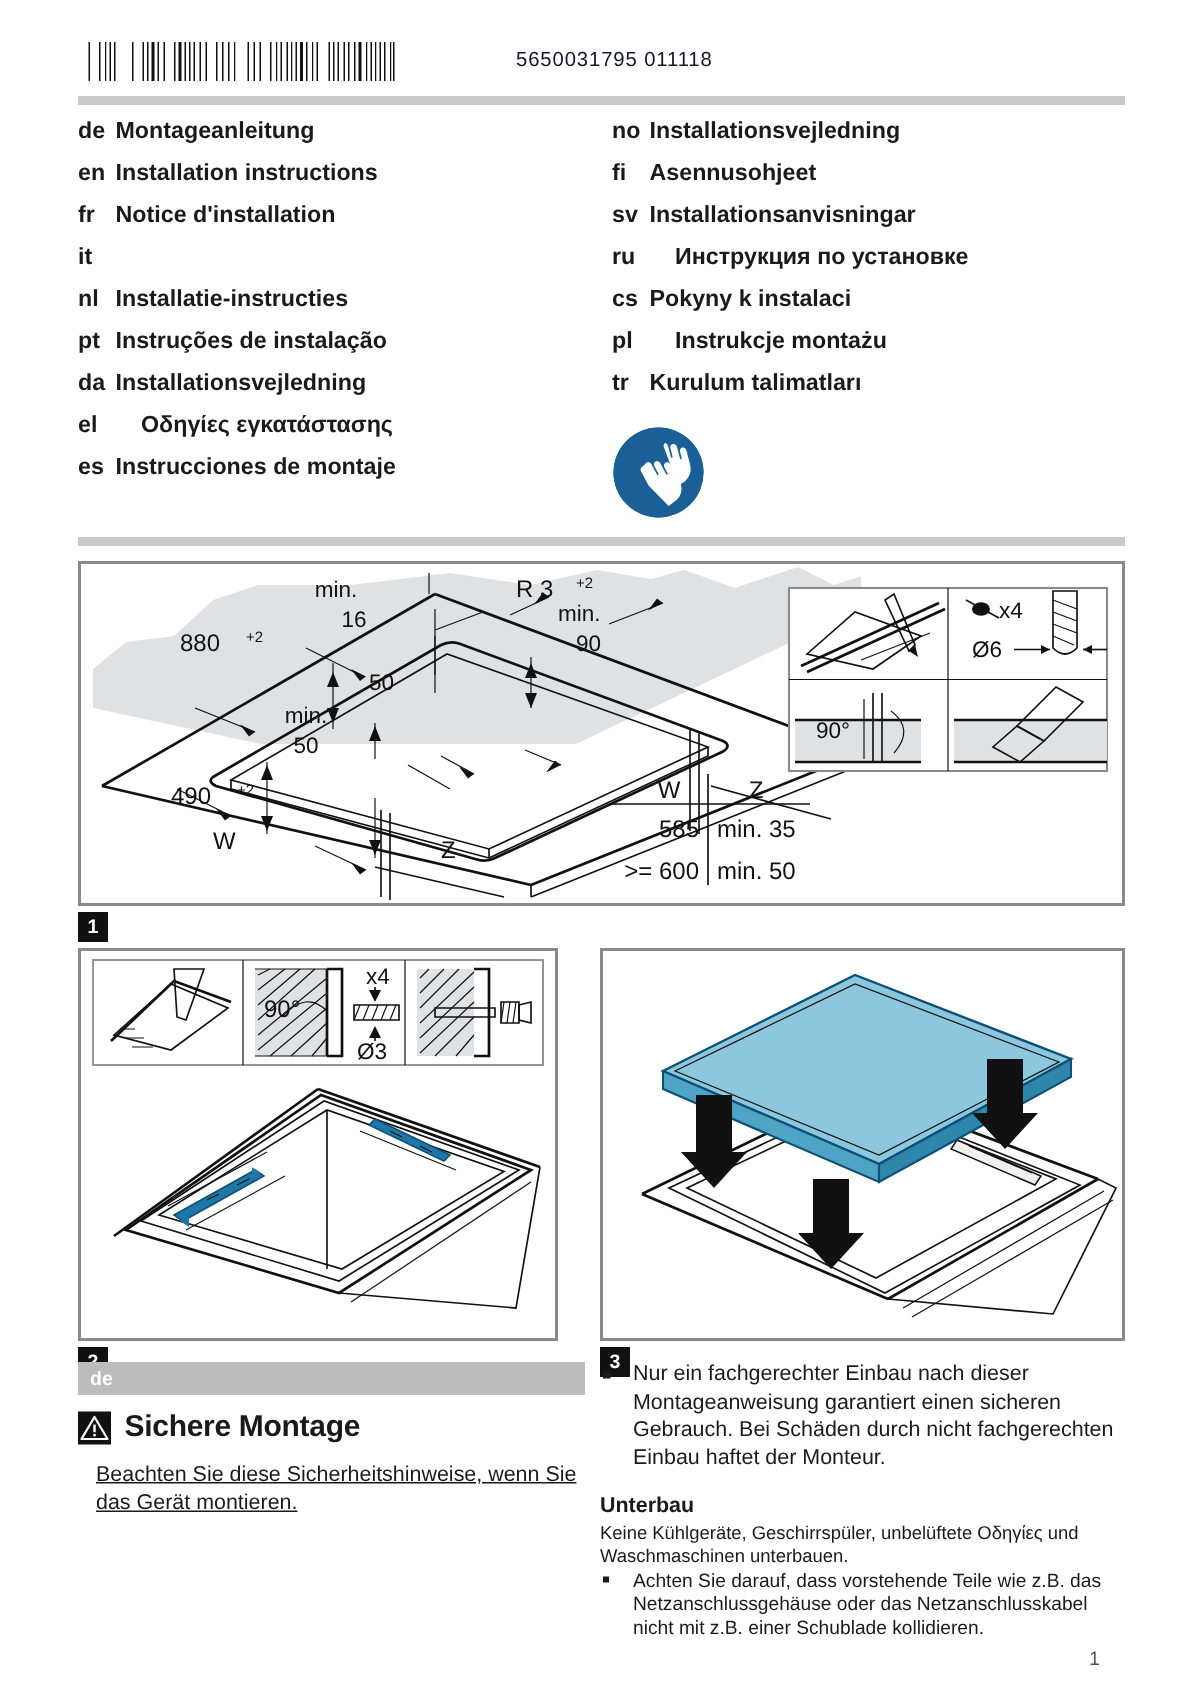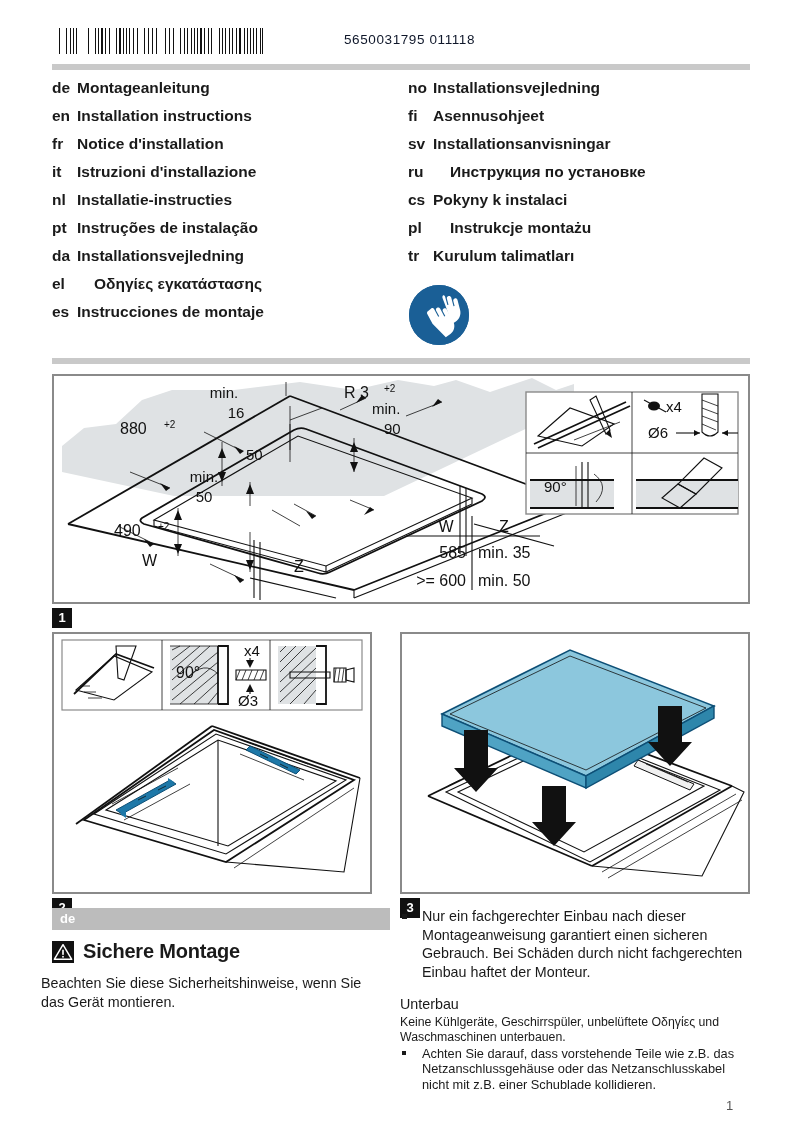--- a/index.html
+++ b/index.html
@@ -50,29 +50,29 @@
   #fignum3{left:400px;top:898px;}
 
   
   .de-bar{position:absolute;left:52px;top:908px;width:338px;height:22px;background:#bcbcbc;}
   .de-bar span{color:#fff;font-weight:bold;font-size:13px;line-height:22px;padding-left:8px;display:block;}
 
   .sec-heading{position:absolute;left:52px;top:940px;width:338px;display:flex;align-items:center;gap:9px;}
   .warn-tri{width:22px;height:22px;display:block;}
   .sec-heading h2{margin:0;font-size:20px;font-weight:bold;letter-spacing:-.2px;}
 
-  .col-left{position:absolute;left:41px;top:974px;width:340px;font-size:14.3px;line-height:18.6px;}
+  .col-left{position:absolute;left:64px;top:974px;width:340px;font-size:14.3px;line-height:18.6px;text-decoration:underline;}
   .col-right{position:absolute;left:400px;top:906px;width:348px;font-size:14.3px;line-height:18.6px;}
 
   .para{margin:0 0 0 0;}
   ul.bullets{list-style:none;margin:0;padding:0;}
   ul.bullets li{position:relative;padding-left:22px;margin-top:1px;}
   ul.bullets li:before{content:"";position:absolute;left:2px;top:7px;width:5px;height:5px;background:#1a1a1a;}
 
-  .sub-heading{font-weight:normal;font-size:14.3px;margin:14px 0 0 0;}
+  .sub-heading{font-weight:bold;font-size:14.3px;margin:14px 0 0 0;}
   .small-text{font-size:12.3px;line-height:15px;margin:1px 0 0 0;}
   ul.bullets.small li{padding-left:22px;}
   ul.bullets.small{font-size:12.8px;line-height:15.5px;}
   ul.bullets.small li:before{top:5px;width:4px;height:4px;}
 
   .pagenum{position:absolute;left:726px;top:1098px;font-size:13px;color:#555;}
 
   svg{overflow:visible;}
   .ln{fill:none;stroke:#111;stroke-width:1.1;}
   .ln-thin{fill:none;stroke:#111;stroke-width:.8;}
@@ -222,21 +222,20 @@
         <div class="lang-row">
           <span class="lang-code">en</span>
           <span>Installation instructions</span>
         </div>
         <div class="lang-row">
           <span class="lang-code">fr</span>
           <span>Notice d'installation</span>
         </div>
         <div class="lang-row">
           <span class="lang-code">it</span>
-          <span>Istruzioni d'installazione</span>
         </div>
         <div class="lang-row">
           <span class="lang-code">nl</span>
           <span>Installatie-instructies</span>
         </div>
         <div class="lang-row">
           <span class="lang-code">pt</span>
           <span>Instruções de instalação</span>
         </div>
         <div class="lang-row">

